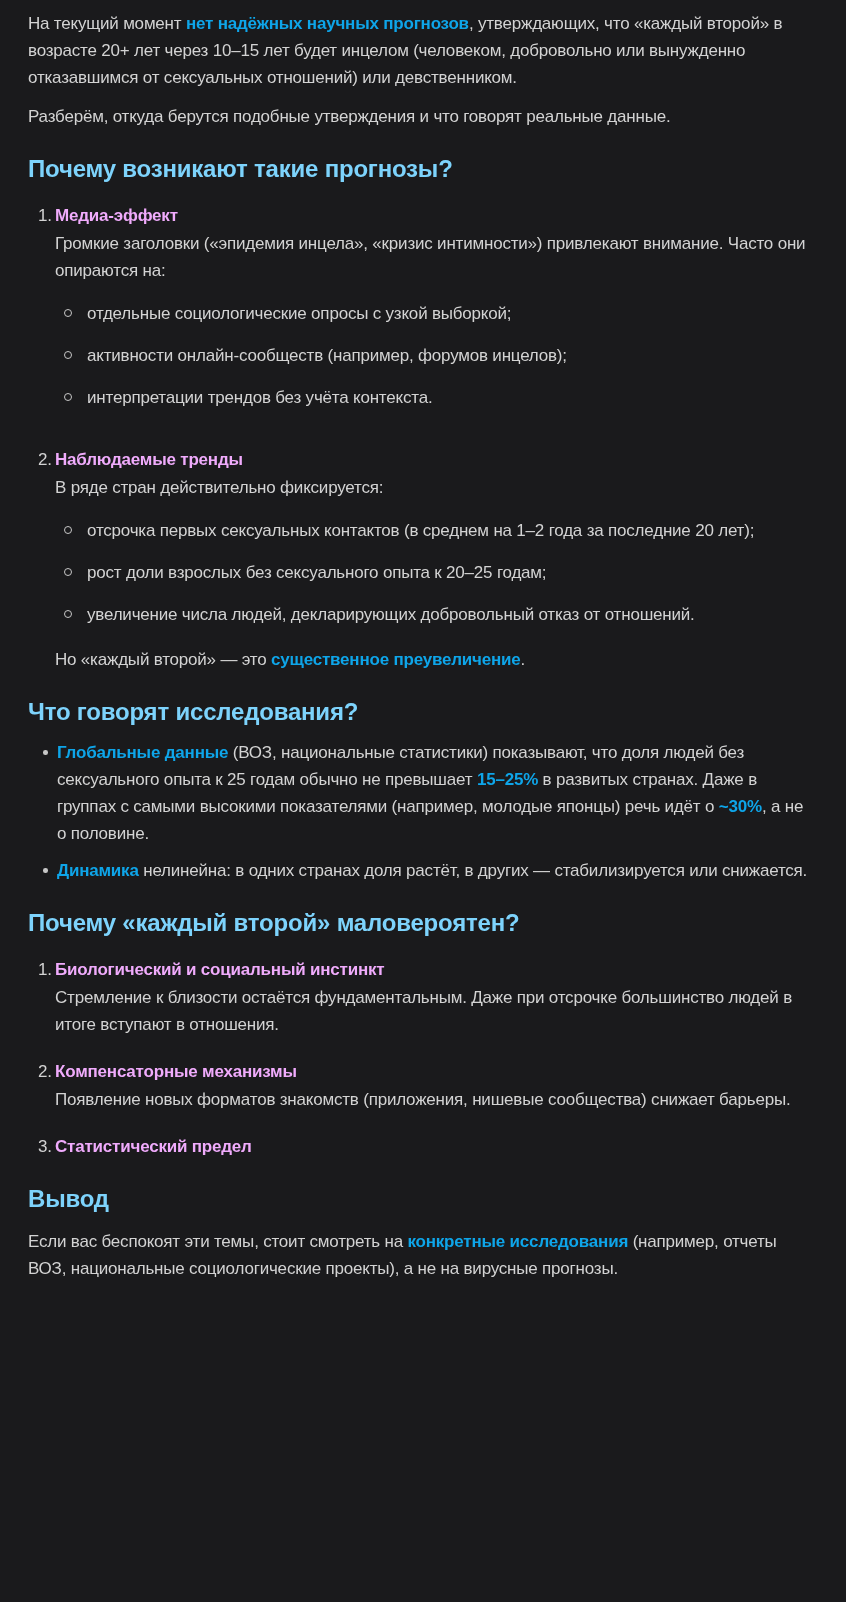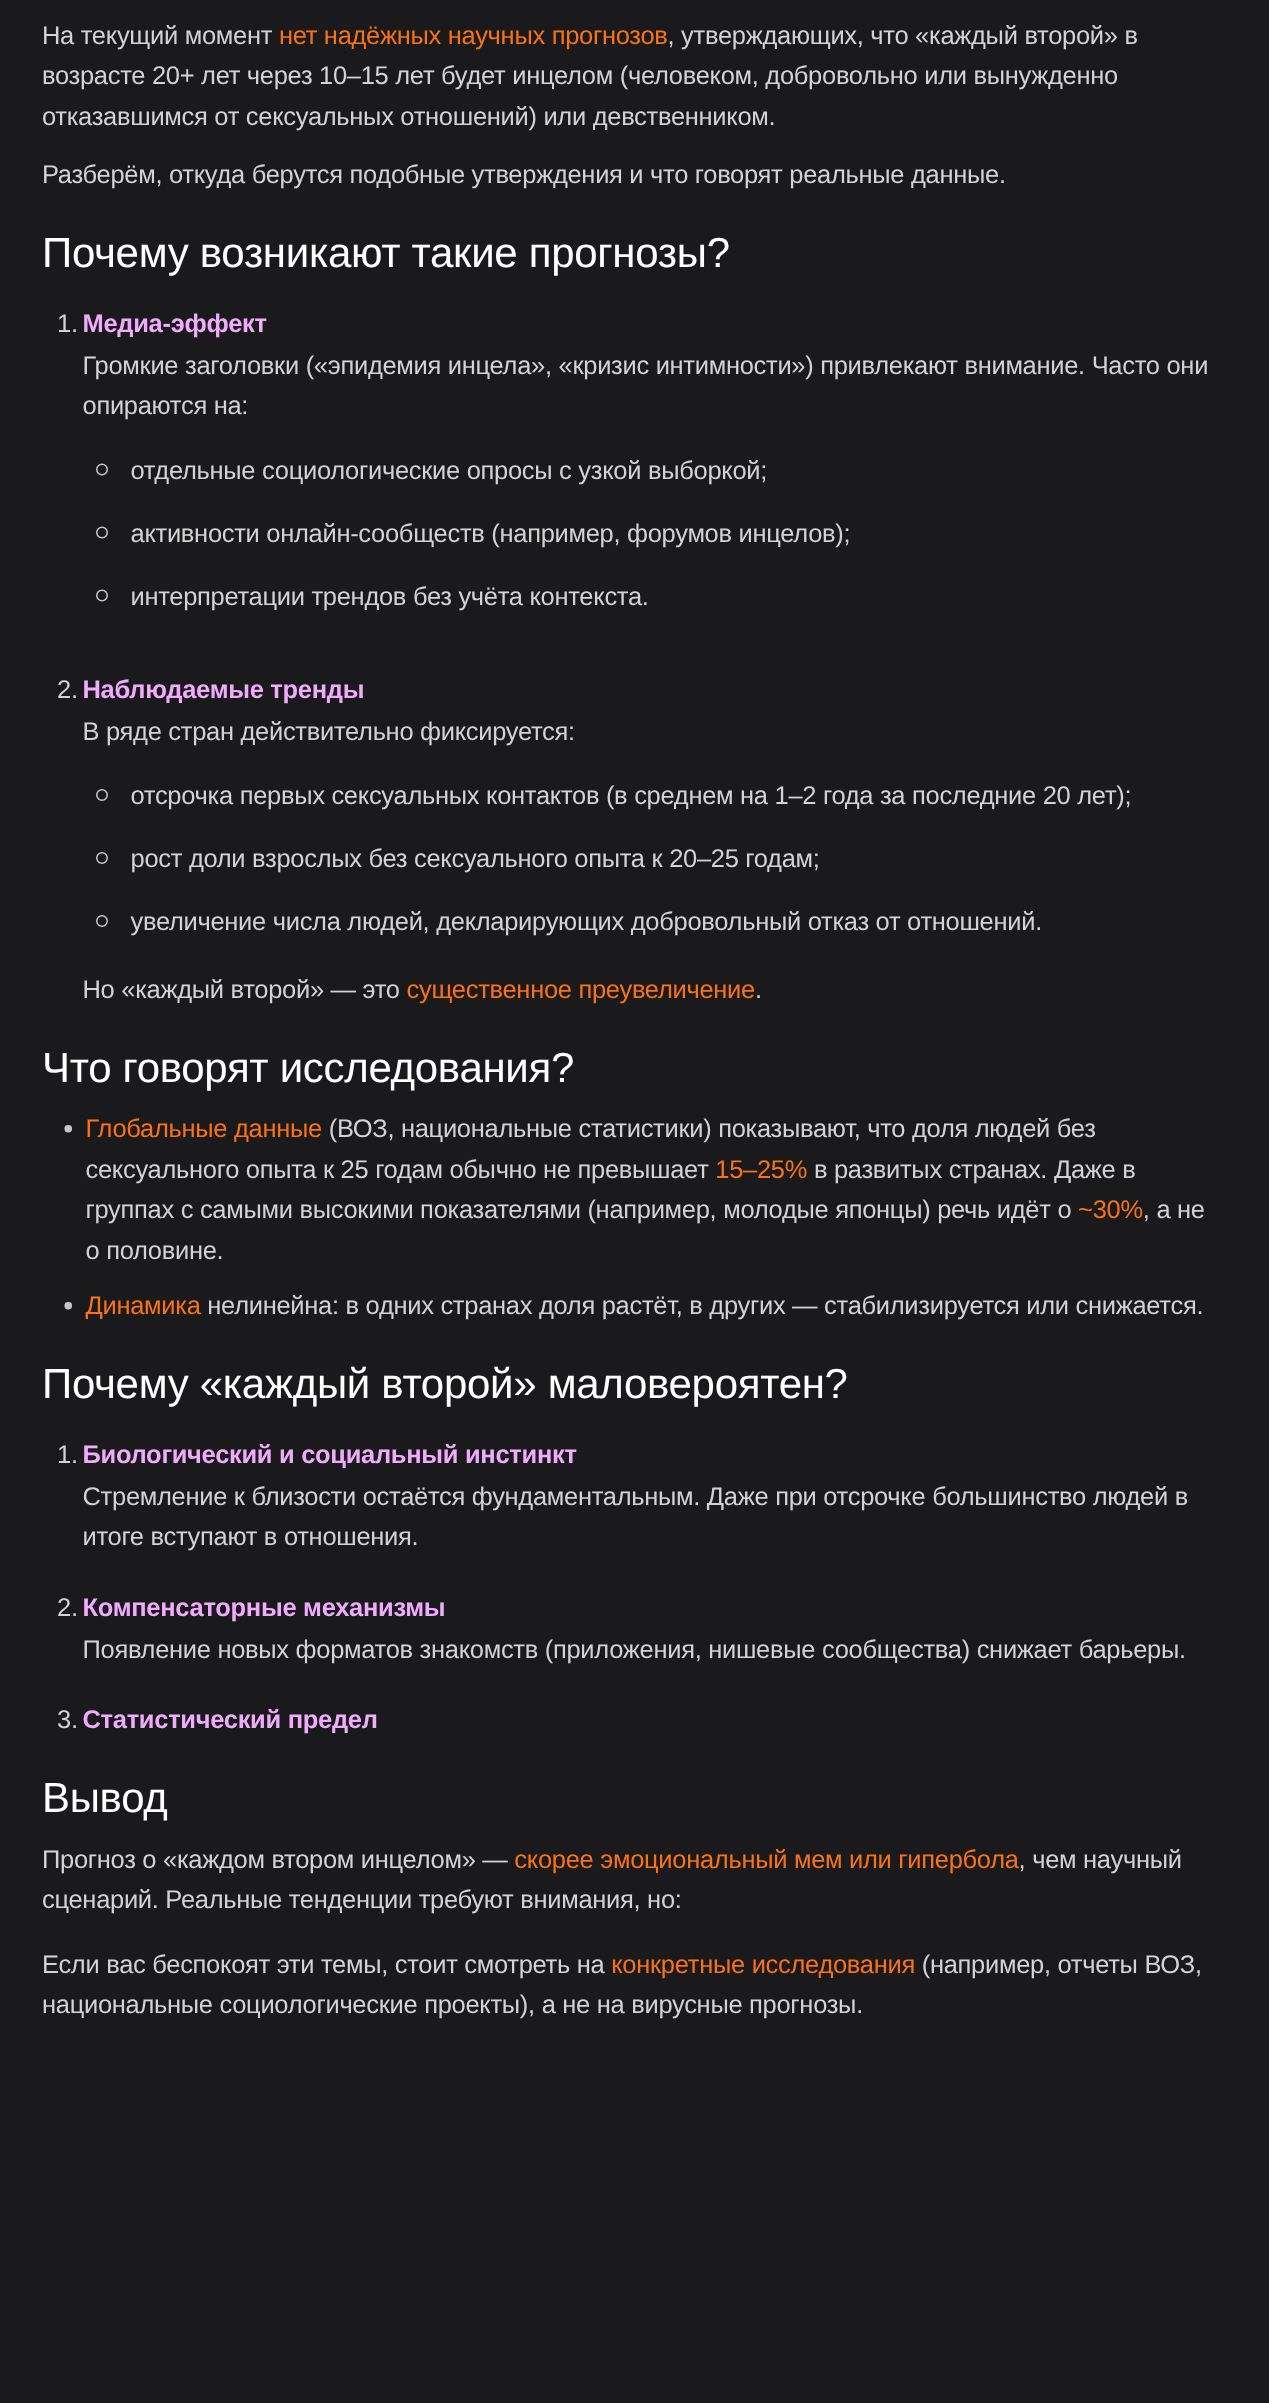--- a/index.html
+++ b/index.html
@@ -13,26 +13,26 @@
     color: #d3d3d3;
     font-size: 17px;
     line-height: 27px;
     letter-spacing: -0.2px;
   }
   .message {
     padding: 10px 34px 30px 28px;
   }
   p { margin: 12px 0; }
   p:first-child { margin-top: 0; }
-  strong, b { color: #f97316; font-weight: 400; }
+  strong, b { color: #0ea5e9; font-weight: 700; }
   h3 {
-    font-size: 28px;
+    font-size: 24px;
     line-height: 26px;
-    font-weight: 400;
-    color: #ffffff;
+    font-weight: 700;
+    color: #7dd3fc;
     letter-spacing: -0.2px;
     margin: 26px 0 14px 0;
   }
   
   .olist { margin: 10px 0 10px 10px; }
   .oli { display: flex; margin: 20px 0; }
   .oli-num {
     flex: 0 0 17px;
     color: #d3d3d3;
     text-align: left;
@@ -137,18 +137,17 @@
     <div class="oli">
       <div class="oli-num">3.</div>
       <div class="oli-body">
         <div class="oli-title">Статистический предел</div>
       </div>
     </div>
   </div>
 
   <h3>Вывод</h3>
 
-  <p>Прогноз о «каждом втором инцелом» — <strong>скорее эмоциональный мем или гипербола</strong>, чем научный сценарий. Реальные тенденции требуют внимания, но:</p>
 
 
   <p style="margin-top:16px">Если вас беспокоят эти темы, стоит смотреть на <strong>конкретные исследования</strong> (например, отчеты ВОЗ, национальные социологические проекты), а не на вирусные прогнозы.</p>
 
 </div>
 
 </body></html>

